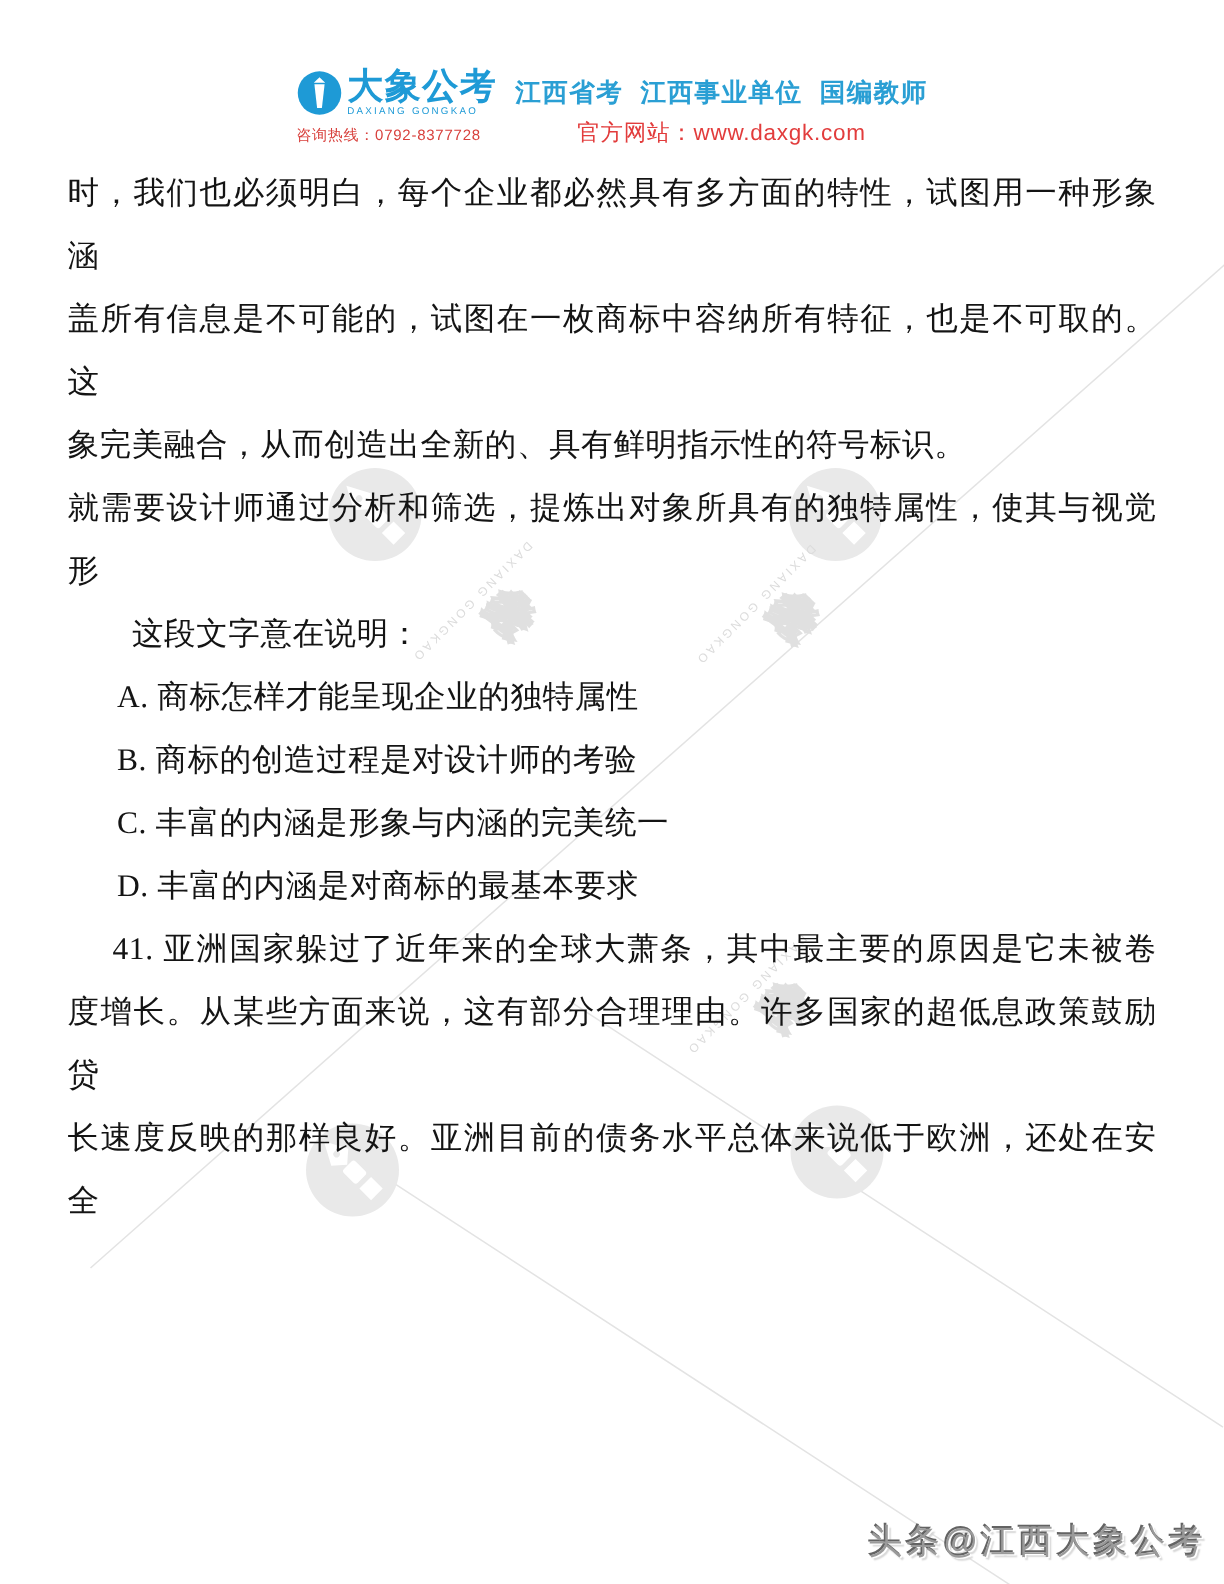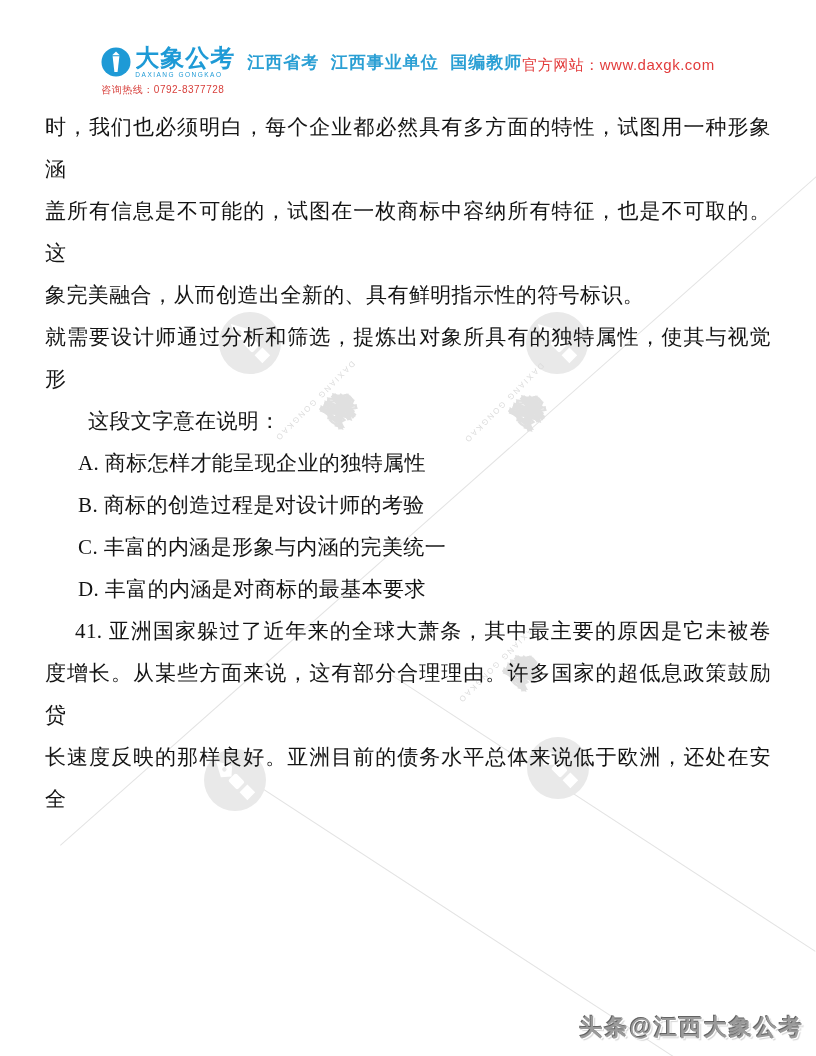--- a/index.html
+++ b/index.html
@@ -38,41 +38,41 @@
     padding-top:46px;
     display:flex;justify-content:center;align-items:flex-start;gap:12px;
     font-family:"Liberation Sans",sans-serif;
   }
   .brand-left{display:flex;flex-direction:column;}
   .brand-row{display:flex;align-items:center;gap:4px;}
   .brand-names{display:flex;flex-direction:column;line-height:1;}
   .brand-name{font-size:24px;font-weight:bold;color:#1e9ad6;letter-spacing:1px;}
   .brand-sub{font-size:6.5px;color:#1e9ad6;letter-spacing:1.5px;margin-top:2px;}
   .hotline{font-size:10px;color:#d8403c;margin-top:4px;letter-spacing:0.5px;}
-  .brand-right{display:flex;flex-direction:row;align-items:center;padding-top:4px;}
+  .brand-right{display:flex;flex-direction:column;align-items:center;padding-top:4px;}
   .tagline{font-size:17px;font-weight:bold;color:#2a9fd4;letter-spacing:1px;white-space:pre;}
   .website{font-size:15px;font-weight:normal;color:#e23c3c;margin-top:6px;letter-spacing:0.5px;}
   
   .content{
     position:relative;z-index:1;
     margin:9px 45px 0 45px;
     font-size:21px;line-height:42px;
     letter-spacing:0.4px;
   }
   .pline{text-align:justify;text-align-last:justify;}
   .pline.last{text-align-last:left;}
   .lead-indent{text-indent:30px;}
   .prompt{padding-left:43px;white-space:nowrap;}
   .option{padding-left:33px;white-space:nowrap;}
   
   .footer-credit{
     position:absolute;z-index:1;
     top:1012px;right:12px;
     font-family:"Liberation Sans",sans-serif;
-    font-size:23px;font-weight:bold;letter-spacing:2px;
+    font-size:23px;font-weight:normal;letter-spacing:2px;
     color:#9a9a9a;
     text-shadow:-1px -1px 0 #636363, 1px 1px 0 #ffffff, 2px 2px 1px #d6d6d6;
   }
 </style>
 </head>
 <body>
 
 <div class="page">
 
   <div class="wm-layer">

